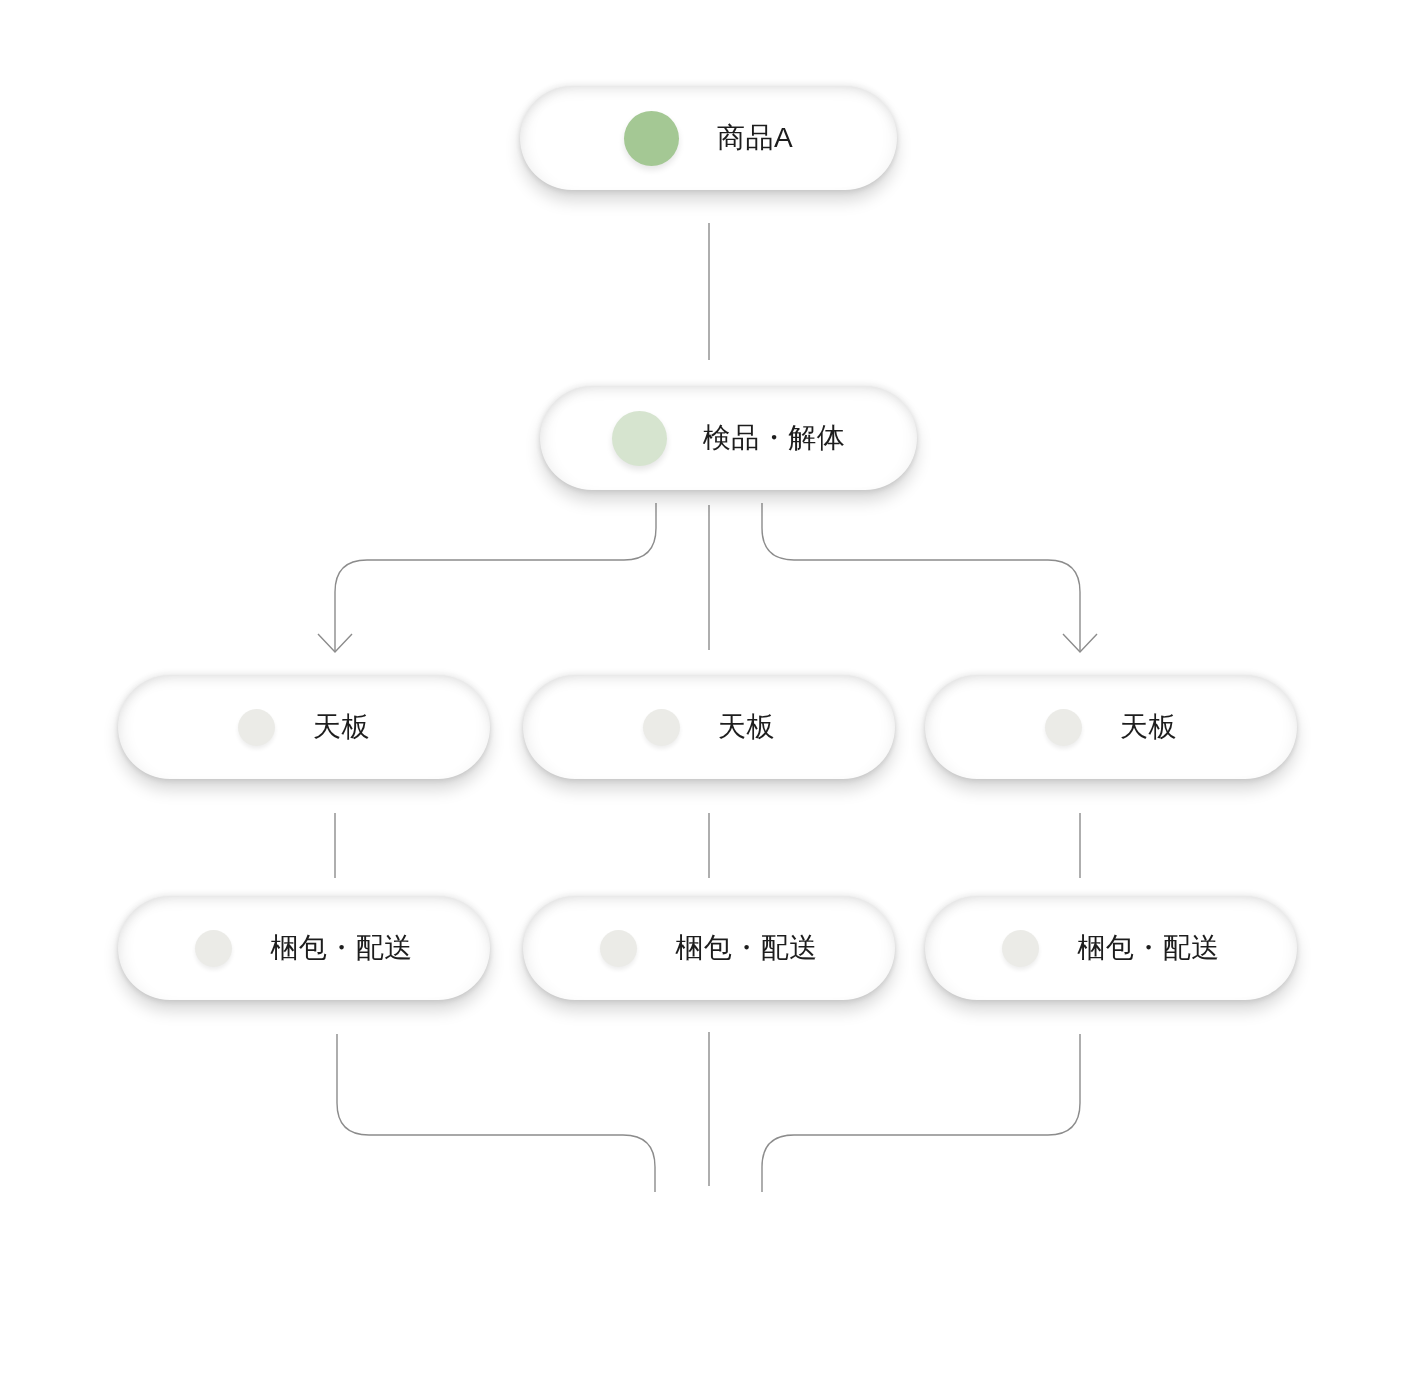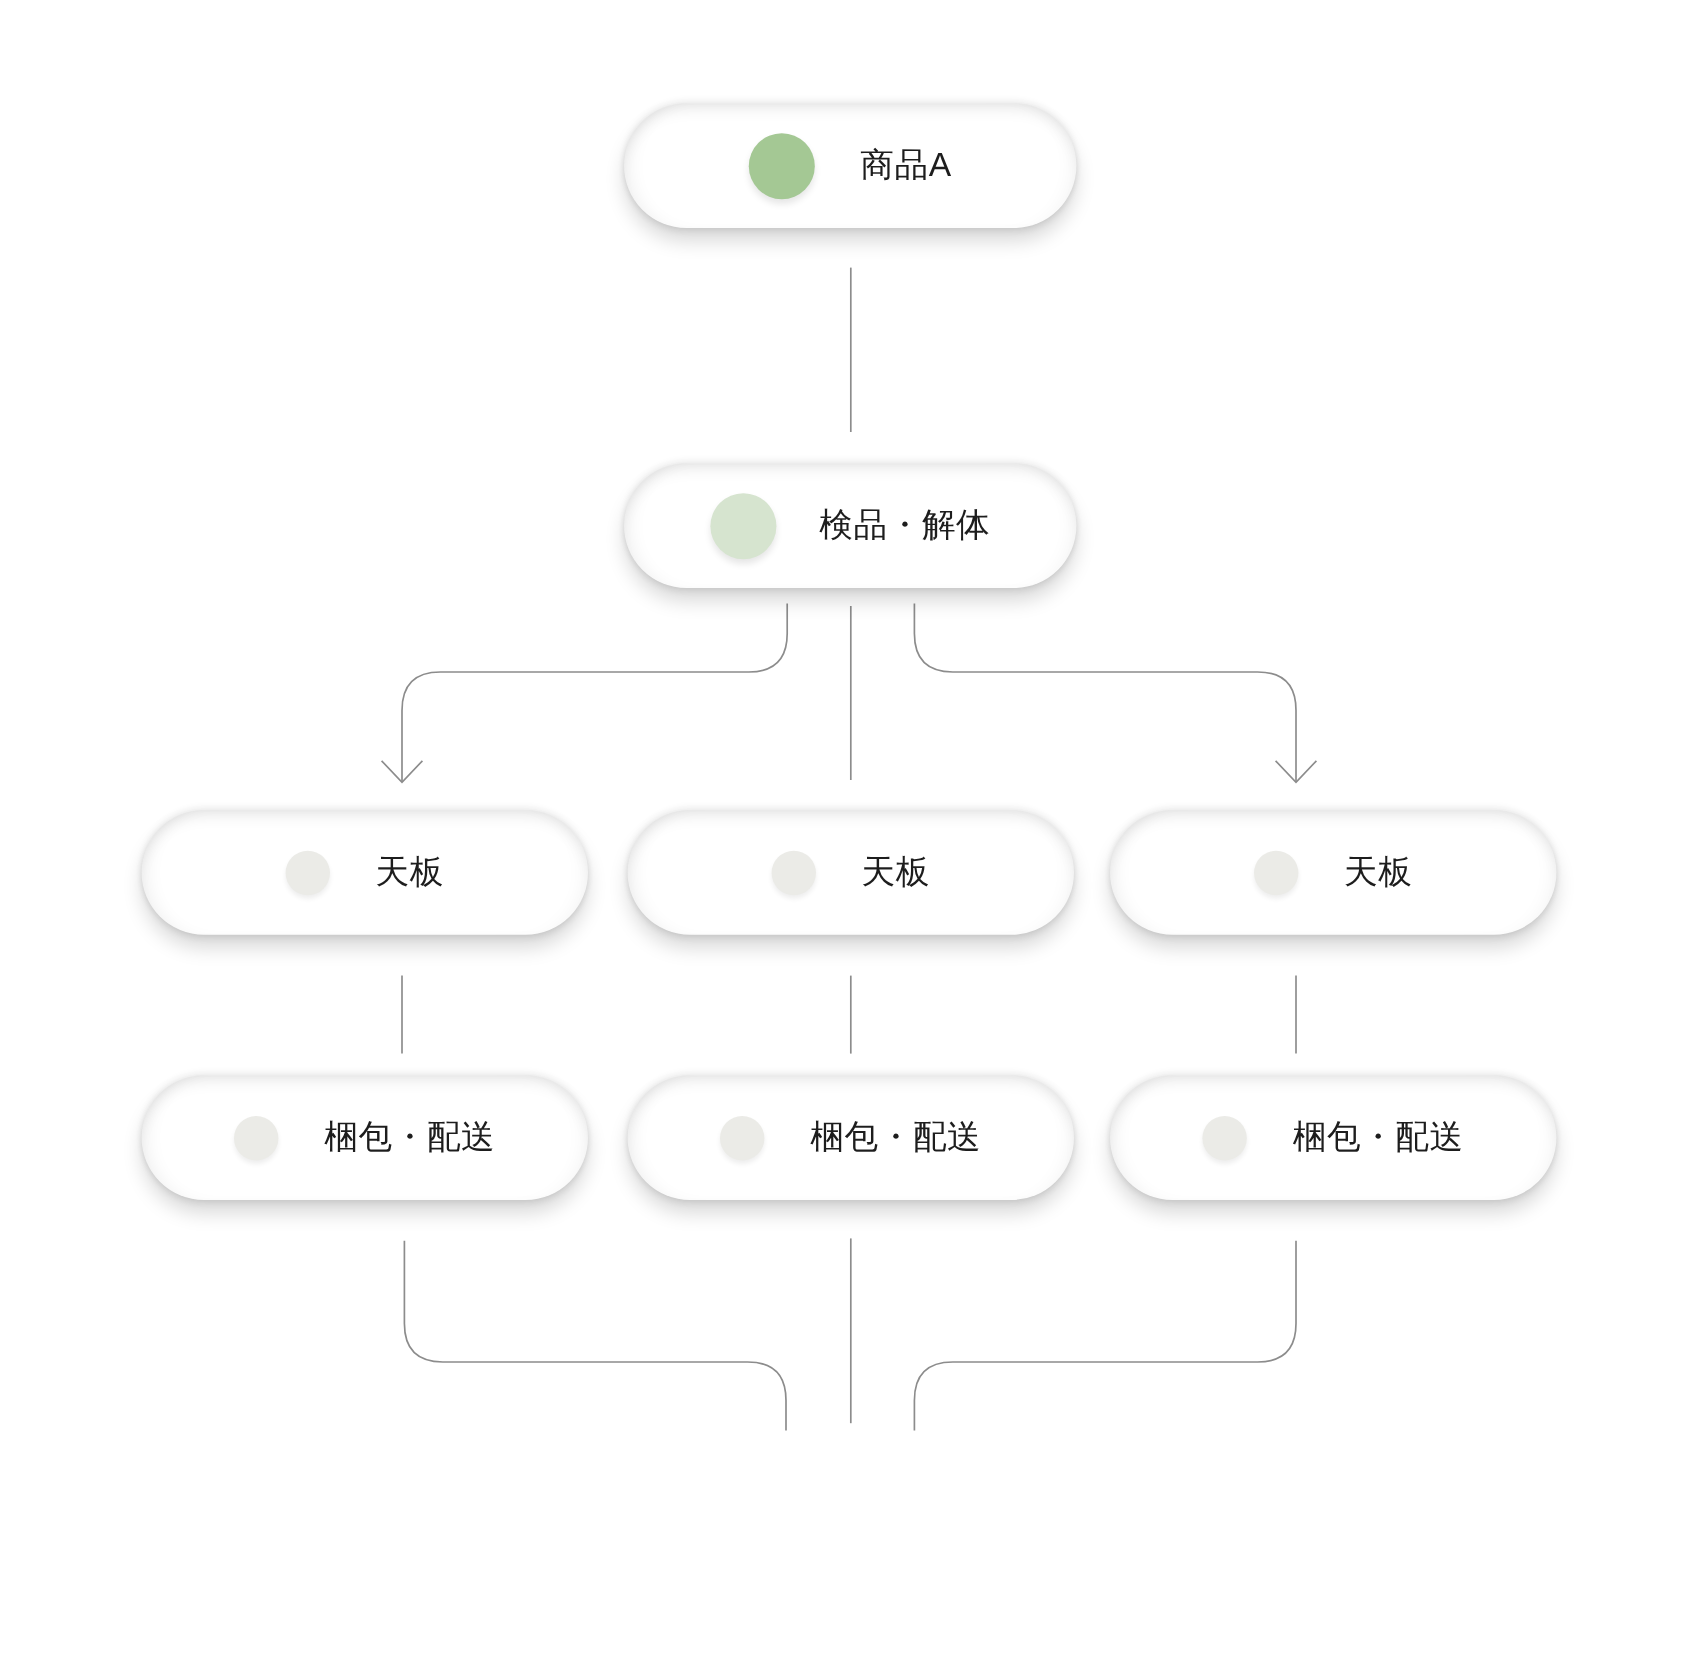--- a/index.html
+++ b/index.html
@@ -43,21 +43,21 @@
   .dot.large { width:55px; height:55px; }
   .dot.small { width:37px; height:37px; box-shadow:0 3px 4px rgba(0,0,0,0.07); }
   .label {
     font-size:28px;
     color:var(--text,#1d1d1d);
     letter-spacing:0.5px;
     white-space:nowrap;
   }
   
   .p1  { left:520px; top:86px;   width:377px; }
-  .p2  { left:520px; top:386px;  width:377px;gap:36px; }
+  .p2  { left:540px; top:386px;  width:377px;gap:36px; }
   .p3a { left:118px; top:675px;  width:372px; }
   .p3b { left:523px; top:675px;  width:372px; }
   .p3c { left:925px; top:675px;  width:372px; }
   .p4a { left:118px; top:896px;  width:372px; }
   .p4b { left:523px; top:896px;  width:372px; }
   .p4c { left:925px; top:896px;  width:372px; }
   .p5  { left:520px; top:1200px; width:377px; }
 </style>
 </head>
 <body>

